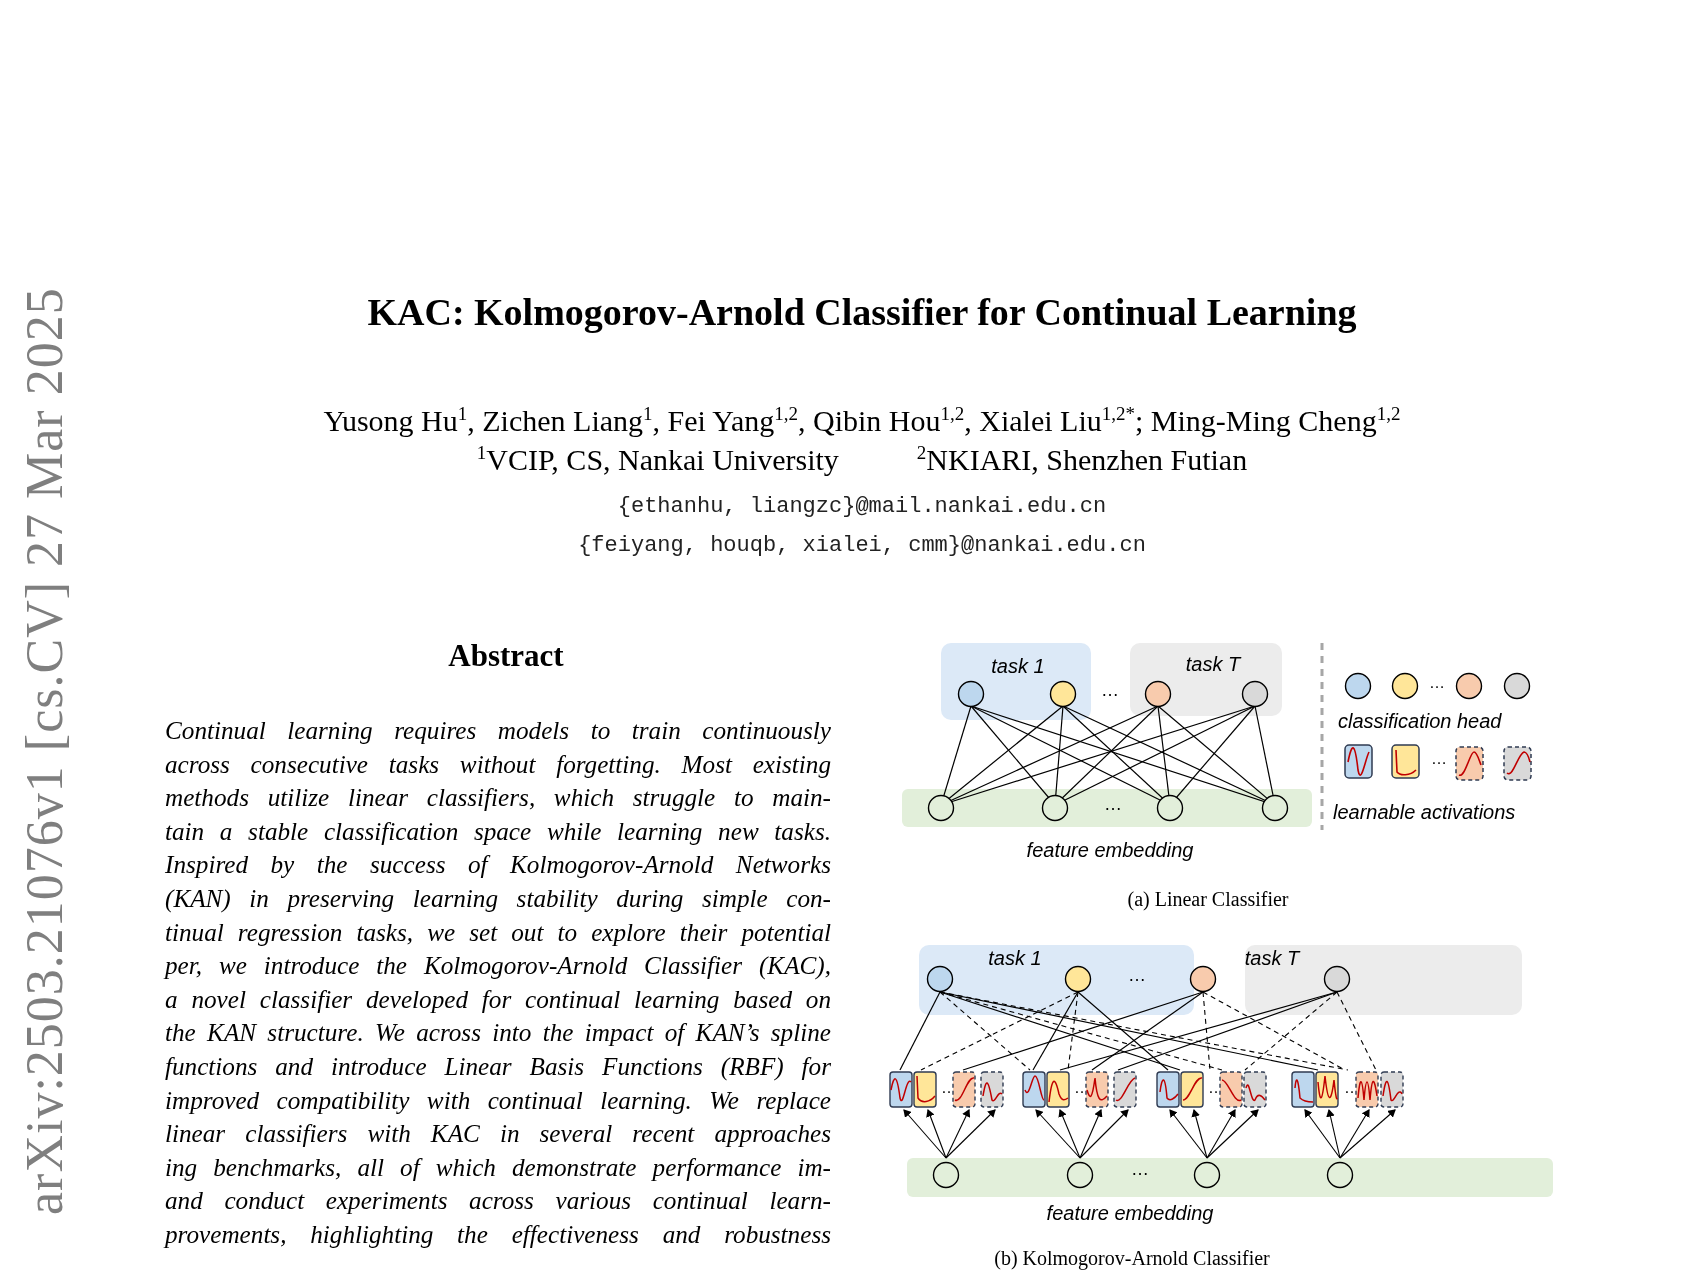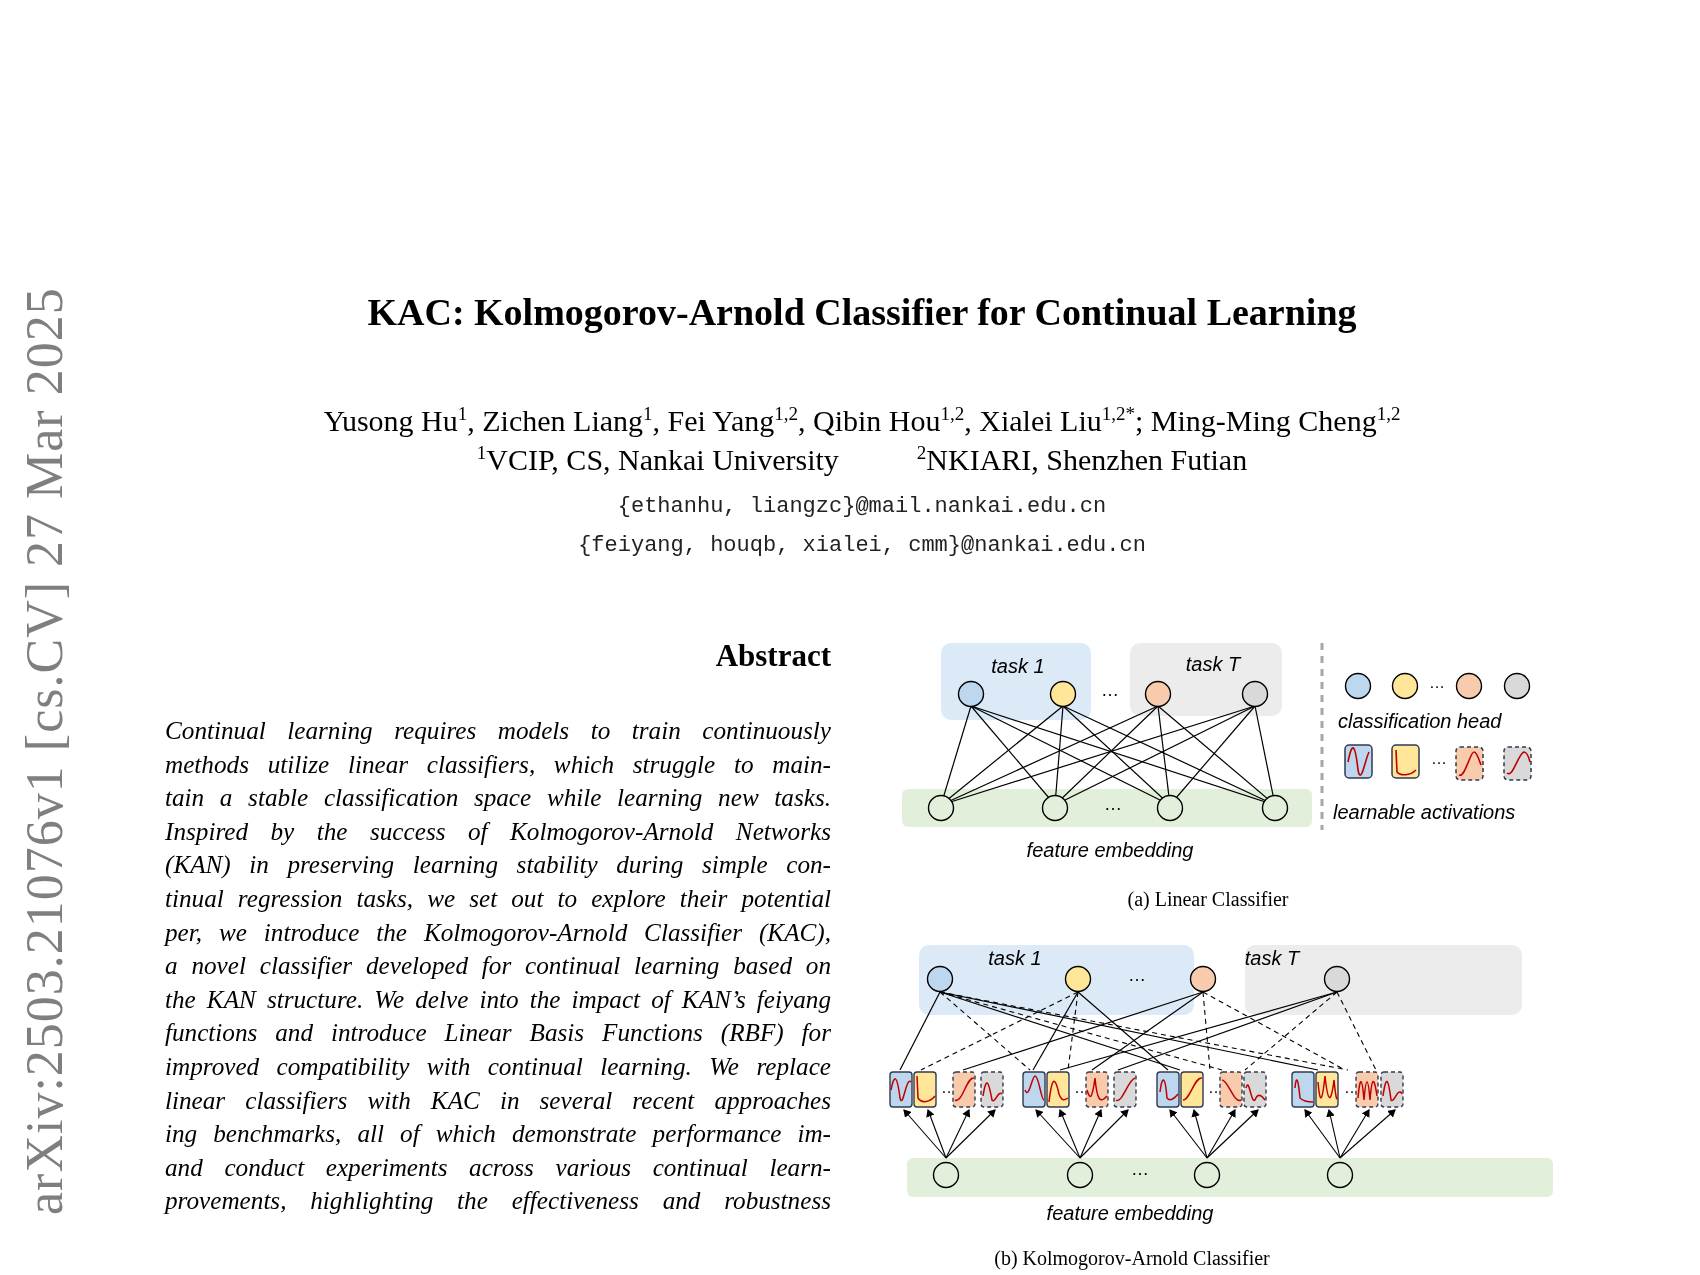--- a/index.html
+++ b/index.html
@@ -6,21 +6,21 @@
   body{width:1700px;height:1275px;position:relative;overflow:hidden;font-family:"Liberation Serif","DejaVu Serif",serif;color:#000;}
   .abs{position:absolute;}
   .title{left:0;width:1724px;top:290px;text-align:center;font-weight:bold;font-size:38px;letter-spacing:0;}
   .authors{left:0;width:1724px;top:404px;text-align:center;font-size:30px;}
   .affil{left:0;width:1724px;top:443px;text-align:center;font-size:30px;}
   .affil .gap{display:inline-block;width:78px;}
   sup{font-size:19px;vertical-align:11px;line-height:0;}
   .email{left:0;width:1724px;text-align:center;font-family:"Liberation Mono","DejaVu Sans Mono",monospace;font-size:22px;color:#222;}
   .email1{top:494px;}
   .email2{top:533px;}
-  .abs-head{left:165px;width:666px;top:638px;text-align:right;font-weight:bold;font-size:31px;}
+  .abs-head{left:173px;width:666px;top:638px;text-align:center;font-weight:bold;font-size:31px;}
   .abs-text{left:165px;width:666px;top:714px;font-style:italic;font-size:25.2px;line-height:33.6px;}
   .abs-line{display:block;text-align:justify;text-align-last:justify;white-space:nowrap;height:33.6px;}
   .arxiv{left:-260px;top:860px;width:630px;height:80px;transform:rotate(-90deg);transform-origin:center center;font-size:52px;color:#7f7f7f;white-space:nowrap;letter-spacing:1px;}
   .sans{font-family:"Liberation Sans","DejaVu Sans",sans-serif;}
 </style>
 </head>
 <body>
 
 <div class="abs title">KAC: Kolmogorov-Arnold Classifier for Continual Learning</div>
 
@@ -33,28 +33,29 @@
 </div>
 
 <div class="abs email email1">{ethanhu, liangzc}@mail.nankai.edu.cn</div>
 <div class="abs email email2">{feiyang, houqb, xialei, cmm}@nankai.edu.cn</div>
 
 <div class="abs arxiv">arXiv:2503.21076v1  [cs.CV]  27 Mar 2025</div>
 
 <div class="abs abs-head">Abstract</div>
 <div class="abs abs-text">
   <span class="abs-line">Continual learning requires models to train continuously</span>
+  <span class="abs-line">across consecutive tasks without forgetting.  Most existing</span>
   <span class="abs-line">methods utilize linear classifiers, which struggle to main-</span>
   <span class="abs-line">tain a stable classification space while learning new tasks.</span>
   <span class="abs-line">Inspired by the success of Kolmogorov-Arnold Networks</span>
   <span class="abs-line">(KAN) in preserving learning stability during simple con-</span>
   <span class="abs-line">tinual regression tasks, we set out to explore their potential</span>
   <span class="abs-line">per, we introduce the Kolmogorov-Arnold Classifier (KAC),</span>
   <span class="abs-line">a novel classifier developed for continual learning based on</span>
-  <span class="abs-line">the KAN structure. We delve into the impact of KAN’s feiyang</span>
+  <span class="abs-line">the KAN structure. We across into the impact of KAN’s spline</span>
   <span class="abs-line">functions and introduce Linear Basis Functions (RBF) for</span>
   <span class="abs-line">improved compatibility with continual learning. We replace</span>
   <span class="abs-line">linear classifiers with KAC in several recent approaches</span>
   <span class="abs-line">ing benchmarks, all of which demonstrate performance im-</span>
   <span class="abs-line">and conduct experiments across various continual learn-</span>
   <span class="abs-line">provements, highlighting the effectiveness and robustness</span>
 
 </div>
 
 <svg class="abs" style="left:0;top:0;" width="1700" height="1275">

